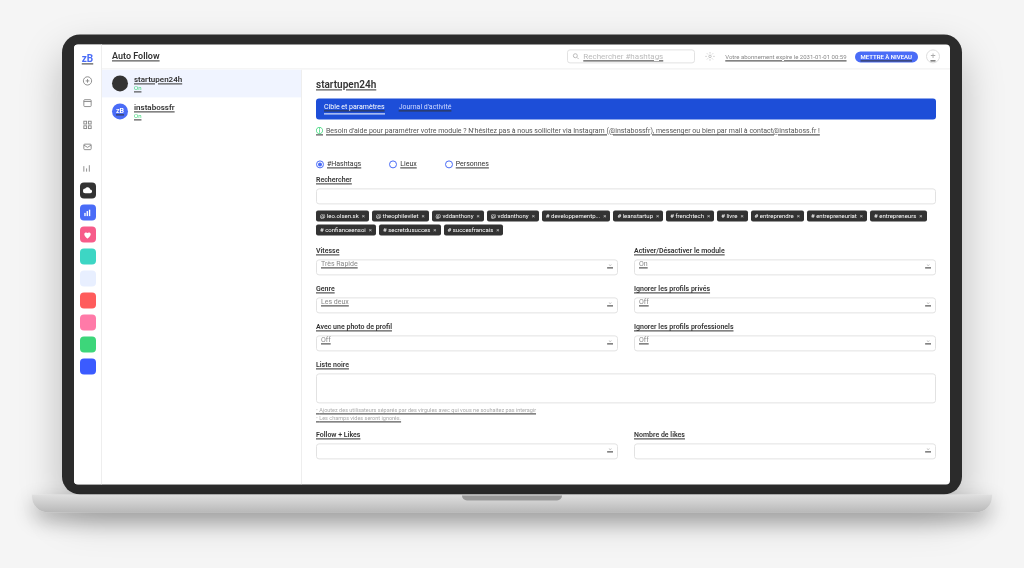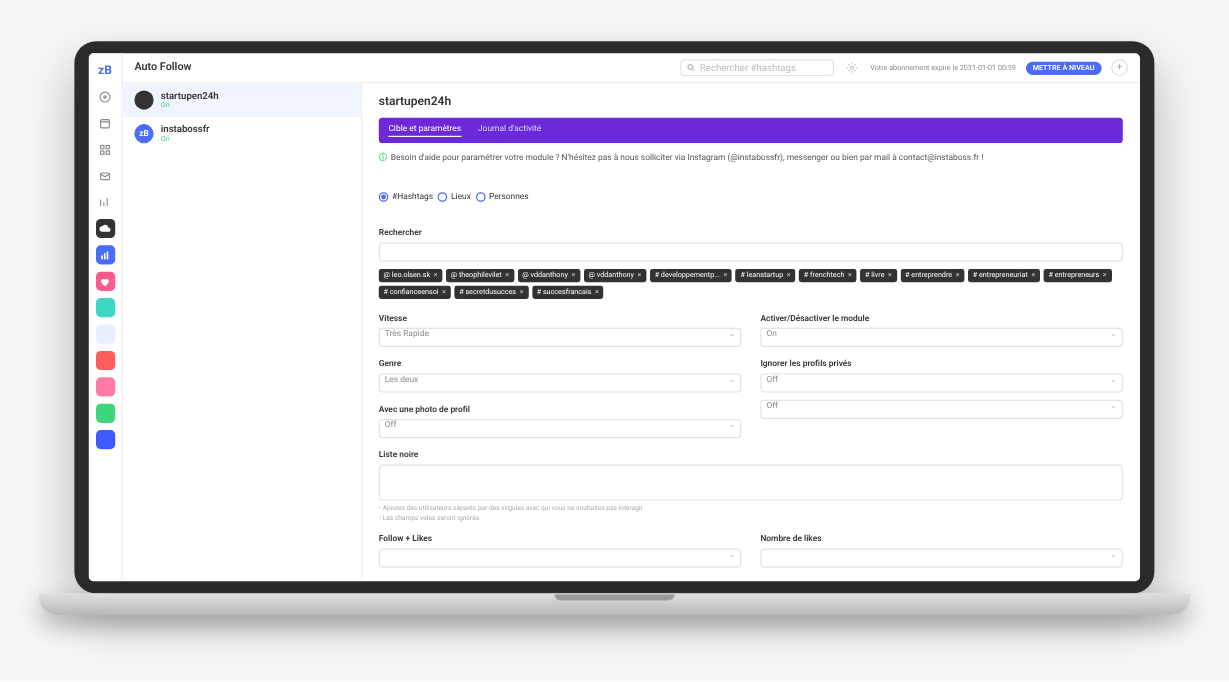--- a/index.html
+++ b/index.html
@@ -16,21 +16,21 @@
 }
 .screen { width: 100%; height: 100%; background: #fff; border-radius: 4px; overflow: hidden; position: relative; }
 .base {
   width: 960px; height: 18px; margin-left: -30px; background: linear-gradient(#e0e0e0,#b8b8b8);
   border-radius: 0 0 16px 16px; position: relative;
   box-shadow: 0 8px 20px rgba(0,0,0,0.3);
 }
 .base:before { content:""; position:absolute; left:50%; transform:translateX(-50%); top:1px; width:100px; height:5px; background:#999; border-radius:0 0 6px 6px;}
 
 
-.app { width:100%; height:100%; display:flex; font-size:8px; color:#333; }
+.app { width:100%; height:100%; display:flex; font-size:8px; color:#333;text-decoration:underline; }
 .rail { width:28px; background:#fff; border-right:1px solid #eee; display:flex; flex-direction:column; align-items:center; padding-top:6px; gap:6px;}
 .rail .logo { width:16px; height:16px; display:flex; align-items:center; justify-content:center; color:#4a6cf7; font-weight:700; font-size:10px;}
 .rail .ri { width:16px; height:16px; display:flex; align-items:center; justify-content:center; border-radius:4px; color:#888; font-size:9px;}
 .rail .ri svg { width:11px; height:11px; }
 .rail .ri.dark { background:#333; color:#fff;}
 .rail .ri.blue { background:#4a6cf7; color:#fff;}
 .rail .ri.pink { background:#f75c8a; color:#fff;}
 .rail .ri.teal { background:#3dd6c4; color:#fff;}
 .rail .ri.lt   { background:#e8efff; color:#4a6cf7;}
 .rail .ri.red  { background:#ff5c5c; color:#fff;}
@@ -52,25 +52,25 @@
 .accounts { width:200px; border-right:1px solid #eee; background:#fff;}
 .acc { display:flex; align-items:center; gap:6px; padding:6px 10px; }
 .acc.active{ background:#f0f4ff;}
 .acc .av { width:16px; height:16px; border-radius:50%; background:#333; flex-shrink:0;}
 .acc .av.b { background:#4a6cf7; display:flex; align-items:center; justify-content:center; color:#fff; font-size:7px; font-weight:700;}
 .acc .nm { font-weight:600; font-size:8px;}
 .acc .st { color:#3dd67a; font-size:6px;}
 
 .panel { flex:1; padding:10px 14px; overflow-y:auto;}
 .panel h1 { font-size:10px; font-weight:600; margin-bottom:8px;}
-.tabs { background:#6d28d9; border-radius:3px; display:flex; padding:5px 8px; gap:14px; color:#cfd9ff; font-size:7px; margin-bottom:8px;}
+.tabs { background:#1d4ed8; border-radius:3px; display:flex; padding:5px 8px; gap:14px; color:#cfd9ff; font-size:7px; margin-bottom:8px;}
 .tabs .t.active{ color:#fff; border-bottom:1px solid #fff; padding-bottom:2px;}
 .help { font-size:7px; color:#555; margin-bottom:24px; line-height:1.3;}
 .help .q { color:#3dd67a; font-weight:700; margin-right:3px;}
-.radios { display:flex; gap:4px; font-size:7px; margin-bottom:22px;text-align:right;}
+.radios { display:flex; gap:28px; font-size:7px; margin-bottom:8px;text-align:right;}
 .radios .r { display:flex; align-items:center; gap:3px;}
 .radios .r .dot{ width:8px; height:8px; border:1.5px solid #4a6cf7; border-radius:50%; display:flex; align-items:center; justify-content:center;}
 .radios .r.sel .dot:after{content:""; width:4px; height:4px; background:#4a6cf7; border-radius:50%;}
 .lbl { font-size:7px; font-weight:600; margin:4px 0;}
 .inp { width:100%; height:16px; border:1px solid #e2e2e2; border-radius:3px; margin-bottom:6px; padding:0 4px; font-size:7px; color:#888; display:flex; justify-content:space-between;}
 .inp .chev{color:#bbb;}
 .tags { display:flex; flex-wrap:wrap; gap:3px; margin-bottom:8px;}
 .tag { background:#333; color:#fff; font-size:6px; padding:2px 4px; border-radius:2px; display:flex; gap:3px; align-items:center;}
 .tag .x{ opacity:.7;}
 .two { display:flex; gap:16px;}
@@ -302,20 +302,21 @@
               </div>
               <div class="two">
                 <div class="col">
                   <div class="lbl">Avec une photo de profil</div>
                   <div class="inp">
                       <span>Off</span>
                       <span class="chev">⌄</span>
                     </div>
                 </div>
                 <div class="col">
+                  <div class="lbl">Ignorer les profils professionels</div>
                   <div class="inp">
                       <span>Off</span>
                       <span class="chev">⌄</span>
                     </div>
                 </div>
               </div>
 
               <div class="lbl">Liste noire</div>
               <div class="ta"></div>
               <div class="hint">Ajoutez des utilisateurs séparés par des virgules avec qui vous ne souhaitez pas interagir</div>

